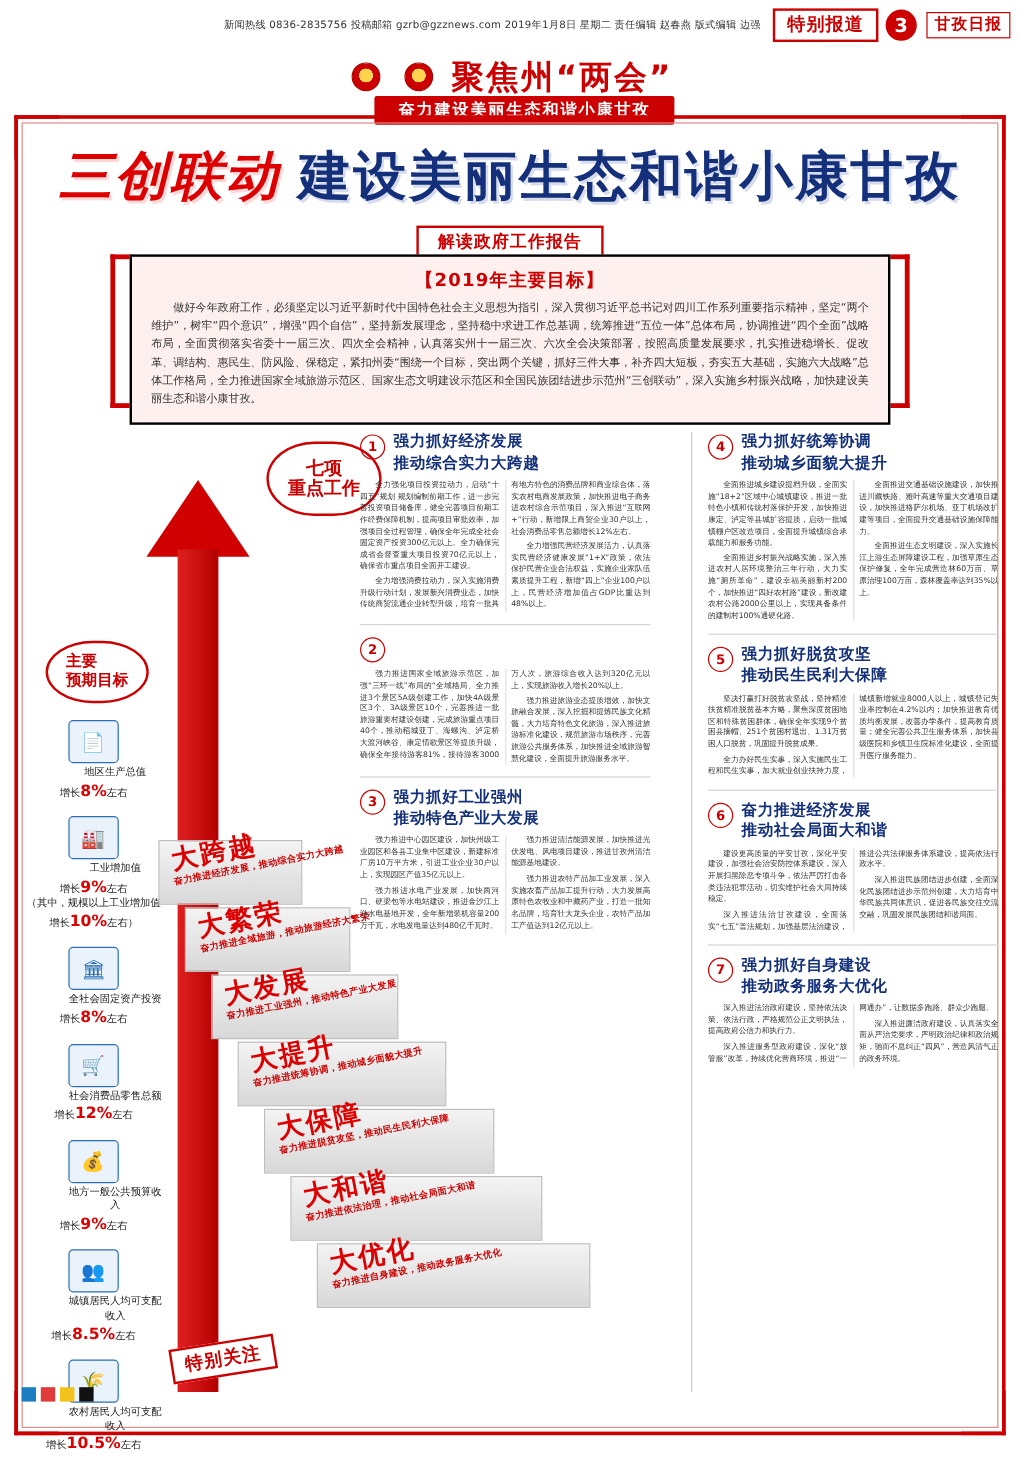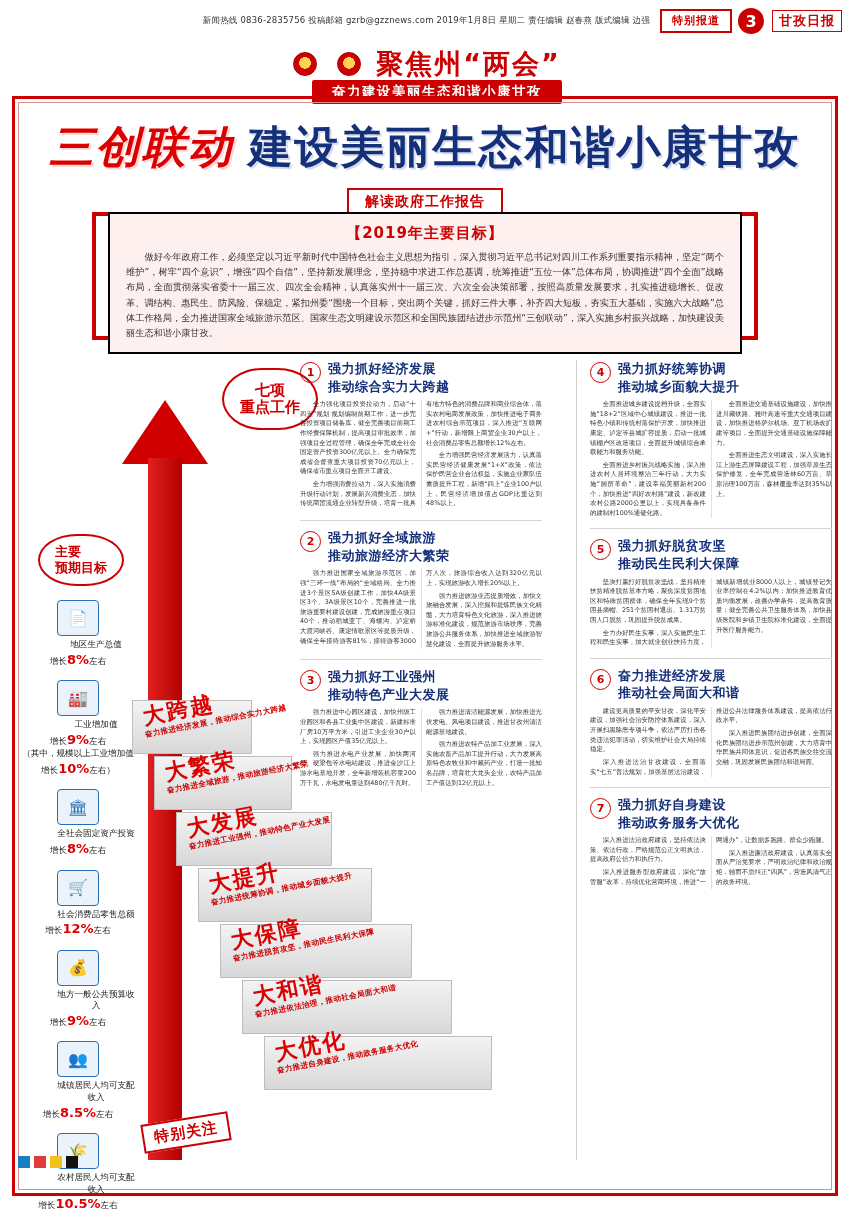--- a/index.html
+++ b/index.html
@@ -2,21 +2,21 @@
 <html><head>
 <meta charset="utf-8">
 <style>
   html,body{margin:0;padding:0;background:#fff;}
   body{width:850px;height:1227px;font-family:"DejaVu Sans","Liberation Sans",sans-serif;color:#222;position:relative;overflow:hidden;}
   .page{position:absolute;left:0;top:0;width:850px;height:1177px;background:#fff;}
 
   
   .masthead{position:absolute;left:0;top:0;width:850px;height:42px;display:flex;align-items:center;justify-content:flex-end;padding-right:8px;box-sizing:border-box;}
   .mast-info{font-size:8.5px;color:#333;letter-spacing:.2px;margin-right:10px;white-space:nowrap;}
-  .mast-special{border:2px solid #c00;color:#c00;font-size:11px;font-weight:bold;padding:2px 10px 3px;letter-spacing:1px;background:#fff;}
+  .mast-special{border:2px solid #c00;color:#c00;font-size:15px;font-weight:bold;padding:2px 10px 3px;letter-spacing:1px;background:#fff;}
   .mast-page{width:26px;height:26px;border-radius:50%;background:#c00;color:#fff;font-size:16px;font-weight:bold;display:flex;align-items:center;justify-content:center;margin-left:6px;}
   .mast-logo{margin-left:8px;border:1px solid #c00;background:#fff;color:#c00;font-size:13px;font-weight:bold;padding:3px 6px;letter-spacing:1px;line-height:1.05;text-align:center;}
 
   
   .banner{position:absolute;left:0;top:42px;width:850px;height:62px;padding-left:24px;}
   .banner-title{position:absolute;left:0;top:4px;width:850px;text-align:center;font-size:27px;font-weight:bold;color:#c00;letter-spacing:2px;}
   .emblem{display:inline-block;width:22px;height:22px;border-radius:50%;background:radial-gradient(circle at 50% 45%,#ffd34d 0 35%,#c00 36% 100%);margin:0 4px;vertical-align:-3px;border:1px solid #a00;}
   .banner-sub{position:absolute;left:50%;transform:translateX(-50%);top:38px;background:#c00;color:#fff;font-size:13.5px;font-weight:bold;padding:3px 20px;letter-spacing:1.5px;border-radius:2px;}
 
   
@@ -218,24 +218,20 @@
           <div class="art-body">
             <p>全力强化项目投资拉动力，启动“十四五”规划 规划编制前期工作，进一步完善投资项目储备库，健全完善项目前期工作经费保障机制，提高项目审批效率，加强项目全过程管理，确保全年完成全社会固定资产投资300亿元以上。全力确保完成省会督查重大项目投资70亿元以上，确保省市重点项目全面开工建设。</p>
             <p>全力增强消费拉动力，深入实施消费升级行动计划，发展新兴消费业态，加快传统商贸流通企业转型升级，培育一批具有地方特色的消费品牌和商业综合体，落实农村电商发展政策，加快推进电子商务进农村综合示范项目，深入推进“互联网+”行动，新增限上商贸企业30户以上，社会消费品零售总额增长12%左右。</p>
             <p>全力增强民营经济发展活力，认真落实民营经济健康发展“1+X”政策，依法保护民营企业合法权益，实施企业家队伍素质提升工程，新增“四上”企业100户以上，民营经济增加值占GDP比重达到48%以上。</p>
           </div>
         </div>
         <div class="rule"></div>
         <div class="art">
           <div class="art-head">
             <div class="num">2</div>
-            <div class="art-title">
-              <div>强力抓好全域旅游</div>
-              <div>推动旅游经济大繁荣</div>
-            </div>
           </div>
           <div class="art-body">
             <p>强力推进国家全域旅游示范区，加强“三环一线”布局的“全域格局、全力推进3个景区5A级创建工作，加快4A级景区3个、3A级景区10个，完善推进一批旅游重要村建设创建，完成旅游重点项目40个，推动稻城亚丁、海螺沟、泸定桥大渡河峡谷、康定情歌景区等提质升级，确保全年接待游客81%，接待游客3000万人次，旅游综合收入达到320亿元以上，实现旅游收入增长20%以上。</p>
             <p>强力推进旅游业态提质增效，加快文旅融合发展，深入挖掘和提炼民族文化精髓，大力培育特色文化旅游，深入推进旅游标准化建设，规范旅游市场秩序，完善旅游公共服务体系，加快推进全域旅游智慧化建设，全面提升旅游服务水平。</p>
           </div>
         </div>
         <div class="rule"></div>
         <div class="art">
           <div class="art-head">
             <div class="num">3</div>

